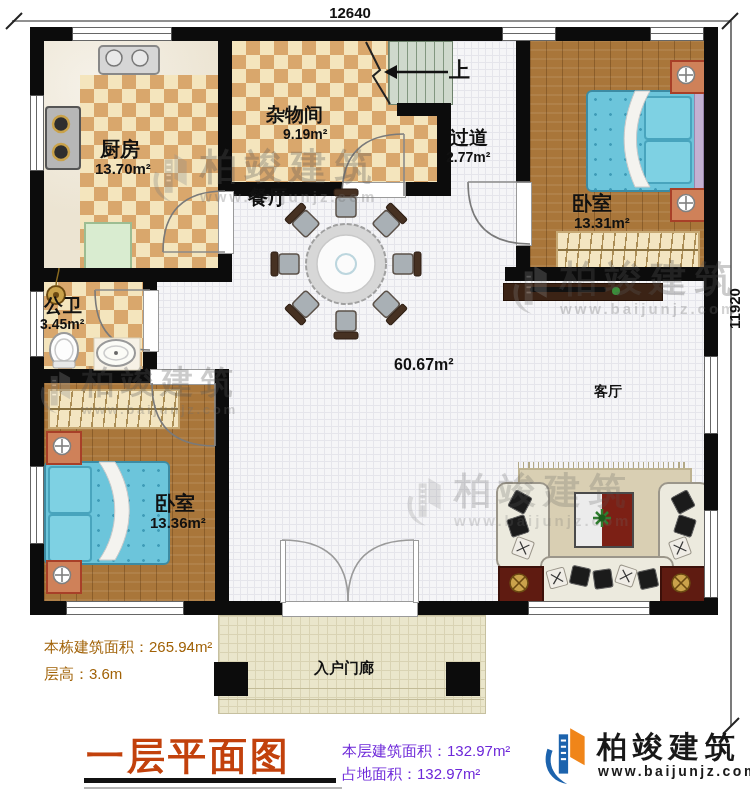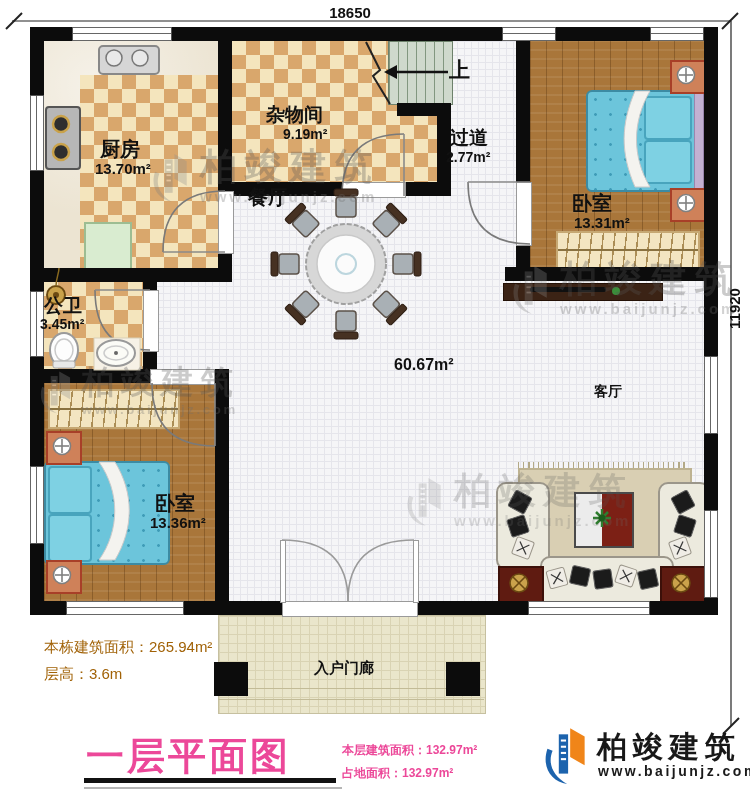--- a/index.html
+++ b/index.html
@@ -33,23 +33,23 @@
   .stove{position:absolute;background:#b7b7b7;border:2px solid #555;border-radius:4px;z-index:2;}
   .sink{position:absolute;background:#d6d6d6;border:2px solid #888;border-radius:5px;z-index:2;}
   .fridge{position:absolute;background:#d9ecd0;border:2px solid #9dbd92;z-index:2;}
   .lab{position:absolute;color:#111;font-weight:700;white-space:nowrap;z-index:9;line-height:1.1;}
   svg.overlay{position:absolute;left:0;top:0;z-index:5;pointer-events:none;}
   .wm{position:absolute;display:flex;align-items:center;gap:8px;z-index:8;opacity:.30;pointer-events:none;}
   .wm svg{width:44px;height:54px;flex:0 0 auto;}
   .wm-name{font-size:37px;font-weight:700;color:#565656;letter-spacing:8px;line-height:1;}
   .wm-site{font-size:15px;font-weight:700;color:#6e6e6e;letter-spacing:3px;margin-top:3px;}
   .note{position:absolute;font-size:15px;color:#a16207;font-weight:500;z-index:9;white-space:nowrap;}
-  .tb-title{position:absolute;font-size:38px;font-weight:700;letter-spacing:3px;color:#ec4899;z-index:9;white-space:nowrap;}
+  .tb-title{position:absolute;font-size:38px;font-weight:700;letter-spacing:3px;color:#c2410c;z-index:9;white-space:nowrap;}
   .tb-scale{position:absolute;font-size:29px;font-weight:400;color:#111;z-index:9;}
-  .tb-small{position:absolute;font-size:12px;font-weight:700;color:#ec4899;z-index:9;white-space:nowrap;}
+  .tb-small{position:absolute;font-size:15px;font-weight:400;color:#6d28d9;z-index:9;white-space:nowrap;}
   .brand-name{position:absolute;font-size:30px;font-weight:900;letter-spacing:6px;color:#181818;z-index:9;white-space:nowrap;}
   .brand-site{position:absolute;font-size:14px;font-weight:700;letter-spacing:2.5px;color:#1a1a1a;z-index:9;white-space:nowrap;}
   .dim{position:absolute;font-size:15px;font-weight:700;color:#111;z-index:9;text-align:center;}
   .col{position:absolute;background:#0c0c0c;z-index:6;}
   .stepline{position:absolute;background:#c2bb97;z-index:2;}
 </style>
 </head>
 <body>
 
 <div id="canvas">
@@ -275,21 +275,21 @@
       <line x1="-6" y1="-6" x2="6" y2="6"></line>
         <line x1="6" y1="-6" x2="-6" y2="6"></line>
       <circle cx="0" cy="0" r="3.5" fill="#1c5c1c" stroke="none"></circle>
     </g>
     <circle cx="616" cy="291" r="4" fill="#3a8f3a"></circle>
 
     <path d="M650,91 C632,122 632,157 650,187 L635,187 C620,152 621,124 635,91 Z" fill="#f4f3ef" stroke="#c9c9c9"></path>
     <path d="M99,462 C120,492 120,530 99,560 L115,560 C134,528 134,493 115,462 Z" fill="#f4f3ef" stroke="#c9c9c9"></path>
   </svg>
 
-  <div class="dim" style="left:320px;top:4px;width:60px;">18650</div>
+  <div class="dim" style="left:320px;top:4px;width:60px;">12640</div>
   <div class="dim" style="left:706px;top:300px;width:56px;transform:rotate(-90deg);">11920</div>
 
   <div class="lab" style="left:100px;top:138px;font-size:20px;">厨房</div>
   <div class="lab" style="left:95px;top:161px;font-size:15px;">13.70m²</div>
   <div class="lab" style="left:266px;top:105px;font-size:19px;">杂物间</div>
   <div class="lab" style="left:283px;top:127px;font-size:14px;text-align:right;">9.19m²</div>
   <div class="lab" style="left:450px;top:128px;font-size:19px;">过道</div>
   <div class="lab" style="left:446px;top:150px;font-size:14px;text-align:center;">2.77m²</div>
   <div class="lab" style="left:449px;top:58px;font-size:21px;">上</div>
   <div class="lab" style="left:572px;top:192px;font-size:20px;">卧室</div>

